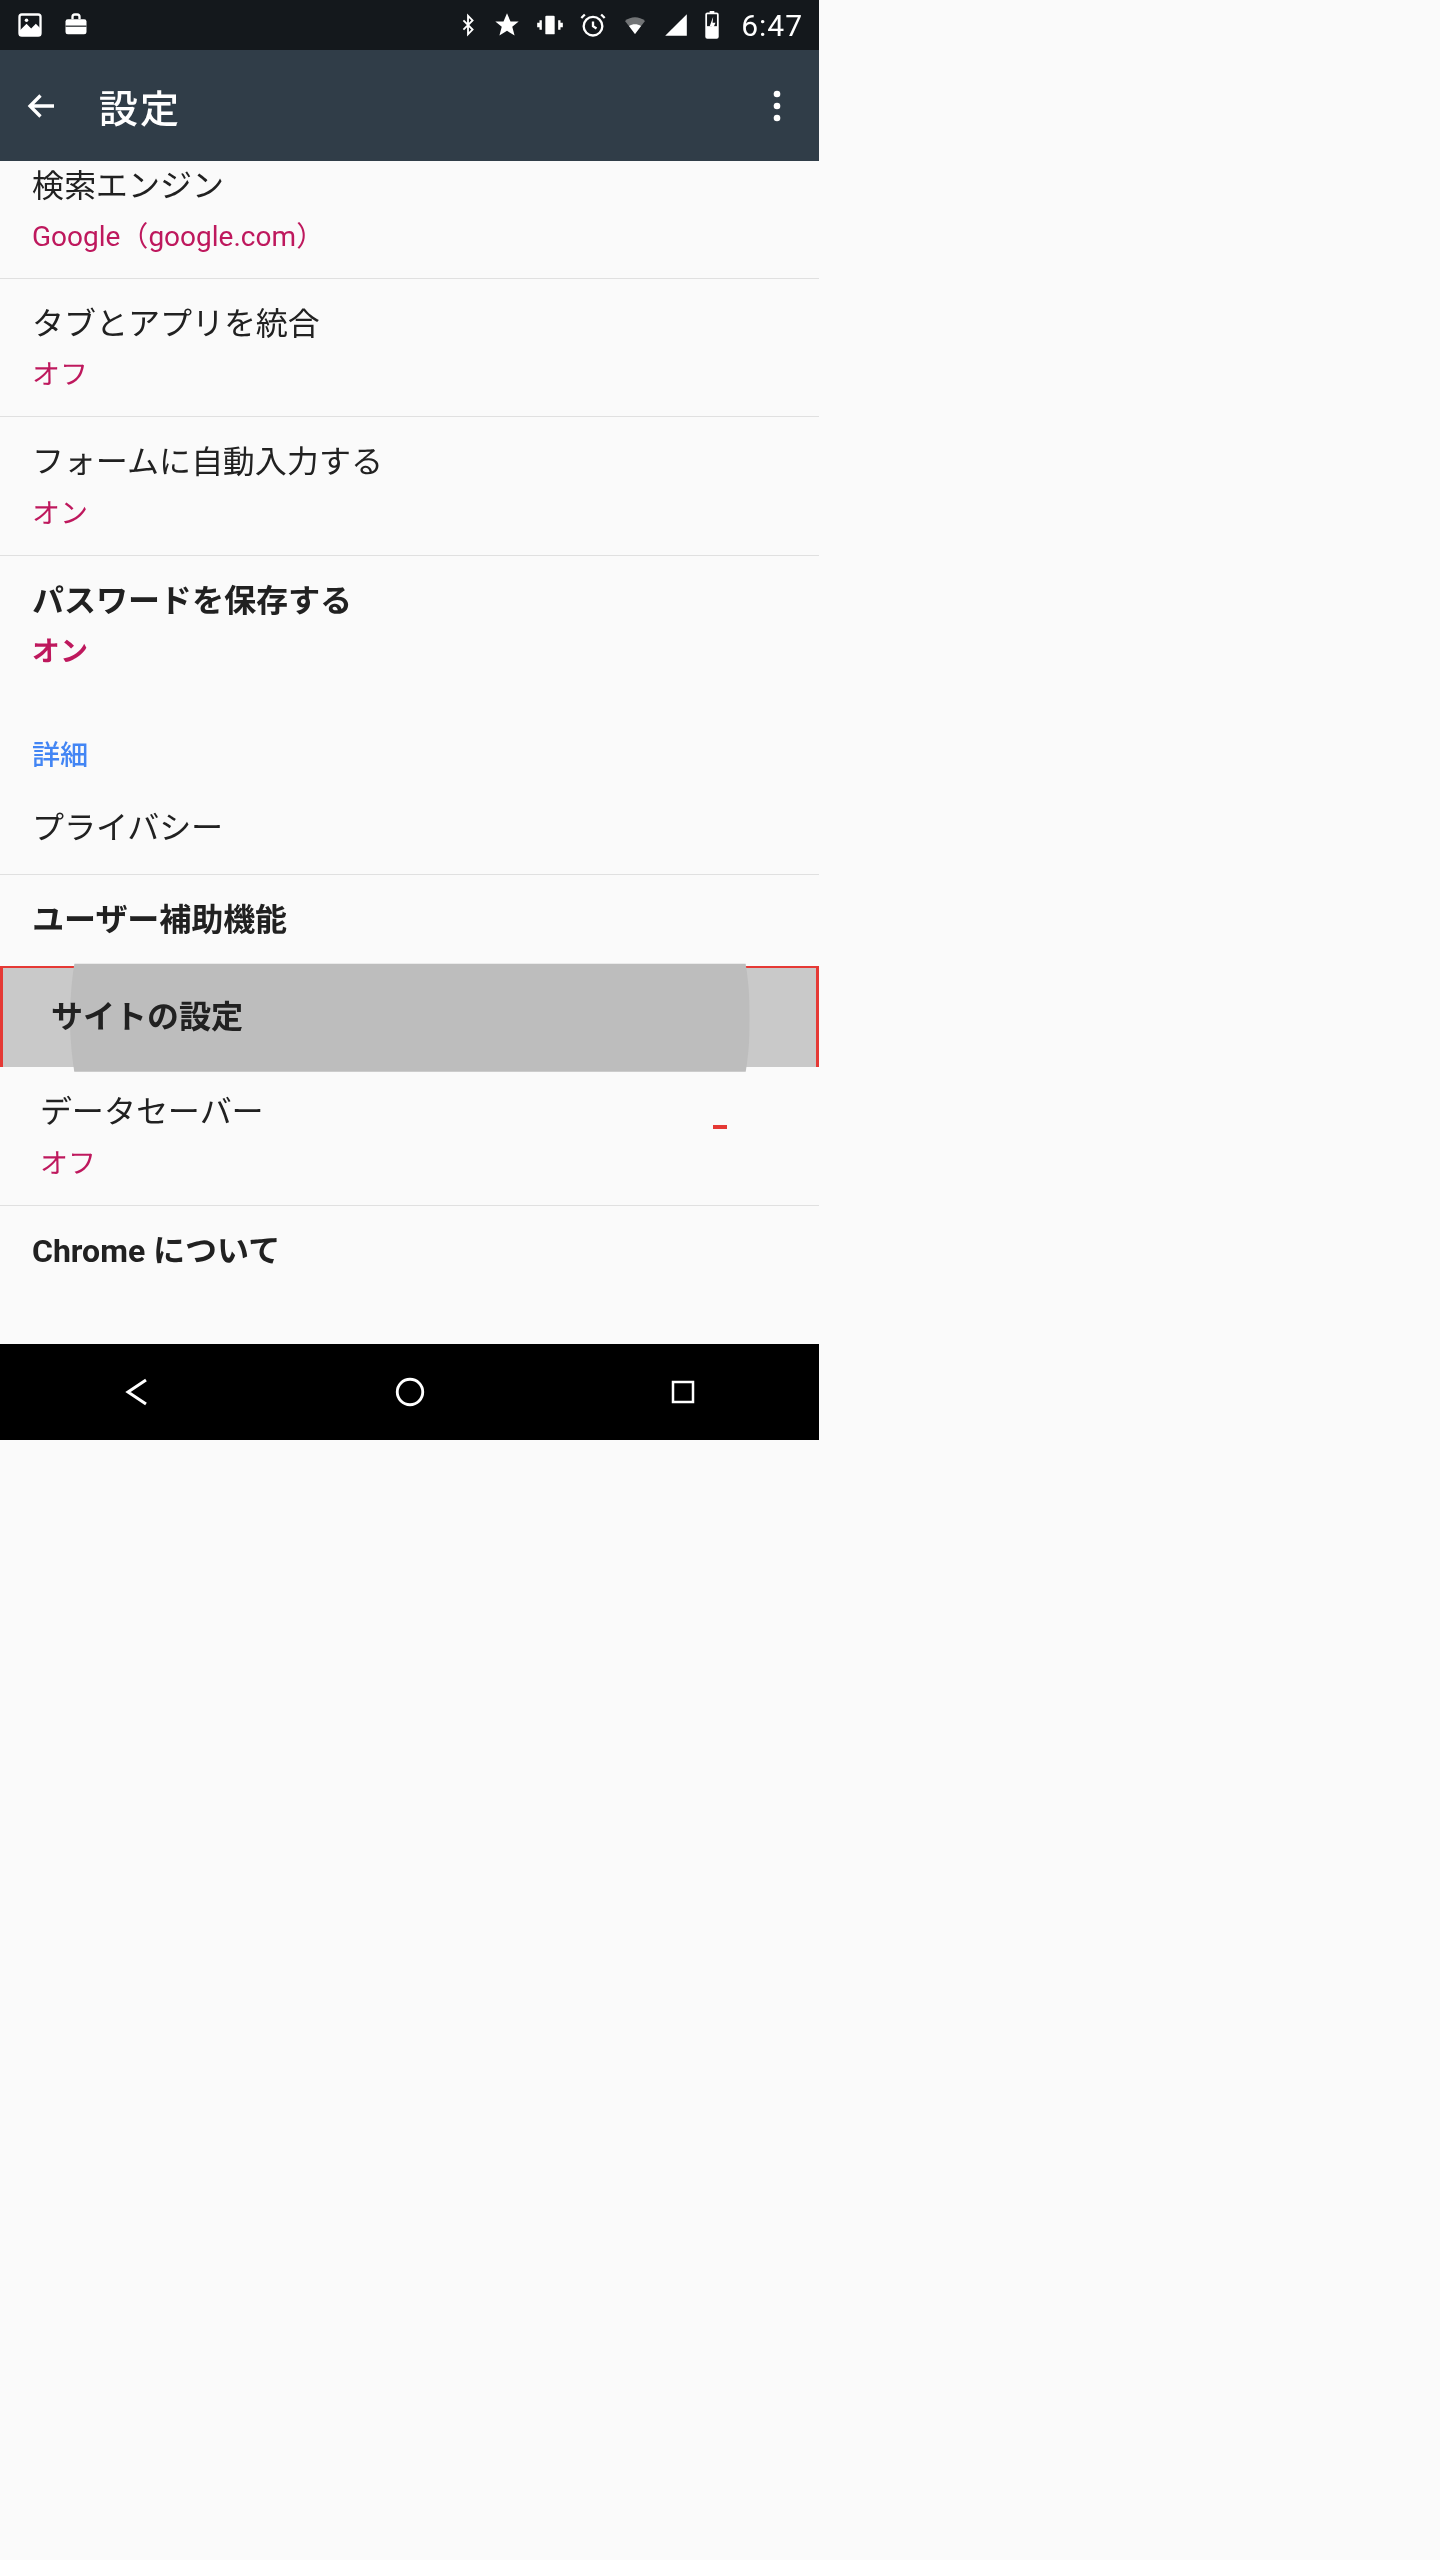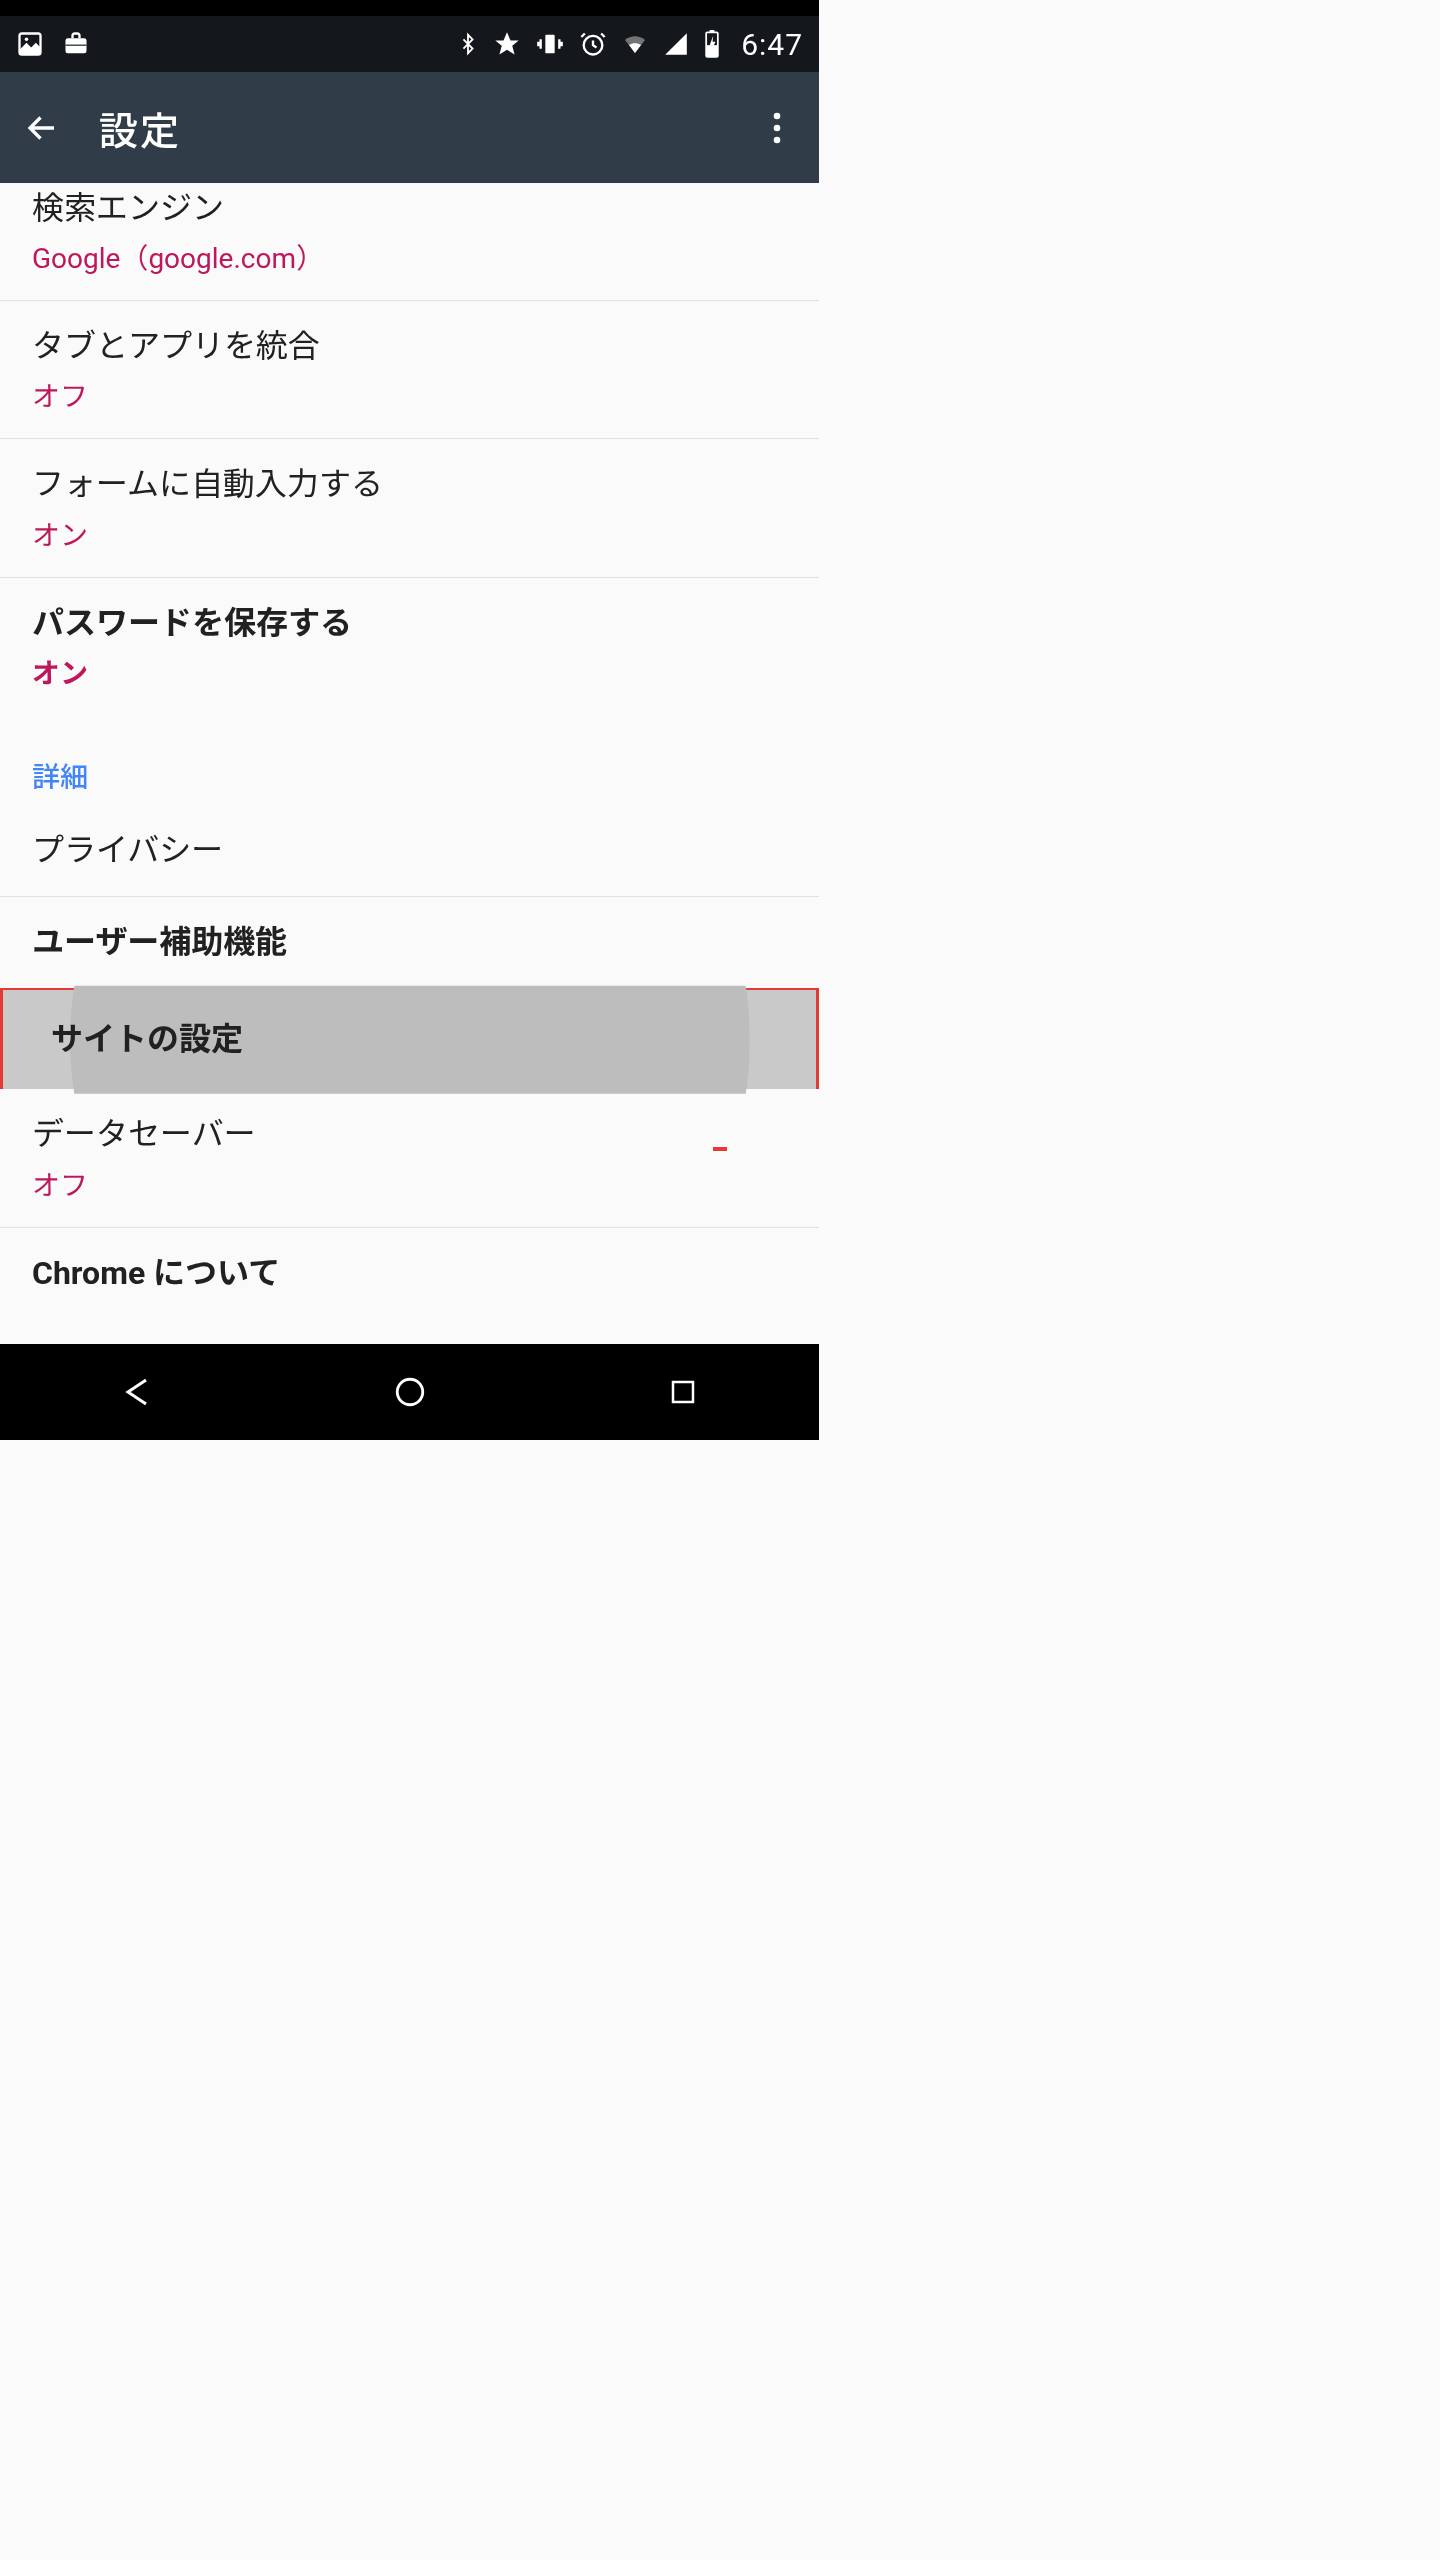--- a/index.html
+++ b/index.html
@@ -1,20 +1,20 @@
 <!DOCTYPE html>
 <html><head>
 <meta charset="utf-8">
 <style>
   * { margin: 0; padding: 0; box-sizing: border-box; }
   html, body { width: 819px; height: 1440px; overflow: hidden; font-family: Roboto, "Noto Sans JP", sans-serif; background: #fafafa; }
   .device { width: 819px; height: 1440px; display: flex; flex-direction: column; background: #000; }
 
   
-  .status-bar { height: 56px; background: #14181c; color: #fff; display: flex; align-items: center; padding: 8px 16px; font-size: 28px; margin-top: 16px; }
+  .status-bar { height: 50px; background: #14181c; color: #fff; display: flex; align-items: center; padding: 8px 16px; font-size: 28px; }
   .status-left { display: flex; align-items: center; gap: 18px; }
   .status-right { margin-left: auto; display: flex; align-items: center; gap: 14px; }
   .status-right .clock { font-size: 30px; font-weight: 400; letter-spacing: 1px; margin-left: 6px; }
   .status-icon svg { display: block; }
 
   
   .app-bar { height: 111px; background: #303d48; color: #fff; display: flex; align-items: center; padding: 0 20px; }
   .app-bar .title { font-size: 39px; font-weight: 500; margin-left: 35px; letter-spacing: 2px; }
   .app-bar .back, .app-bar .overflow { width: 44px; height: 44px; display: flex; align-items: center; justify-content: center; }
   .app-bar .overflow { margin-left: auto; }
@@ -29,21 +29,21 @@
 
   .row.highlight { position: relative; background: #c9c9c9; border: 2px solid #e53935; border-left-width: 3px; border-right-width: 3px; padding: 28px 48px; }
   .row.highlight::before {
     content: ""; position: absolute; left: 50%; top: 50%; transform: translate(-50%, -50%);
     width: 680px; height: 680px; background: #bdbdbd; border-radius: 50%; z-index: 0; clip-path: inset(286px 0 286px 0);
   }
   .row.highlight .row-title { position: relative; z-index: 1; }
 
   .row.no-border { border-bottom: none; font-weight: bold; }
   .row.datasaver { display: flex; align-items: center; }
-  .row.datasaver .text-box { flex: 1; }
+  .row.datasaver .text-box { flex: 1; margin-left: 8px; }
   .row.datasaver .indicator { width: 14px; height: 4px; background: #e53935; margin-right: 60px; margin-top: -18px; }
 
   
   .nav-bar { height: 96px; background: #000; display: flex; align-items: center; justify-content: space-around; }
   .nav-btn { width: 100px; height: 56px; display: flex; align-items: center; justify-content: center; }
 </style>
 </head>
 <body>
 
 <div class="device">

